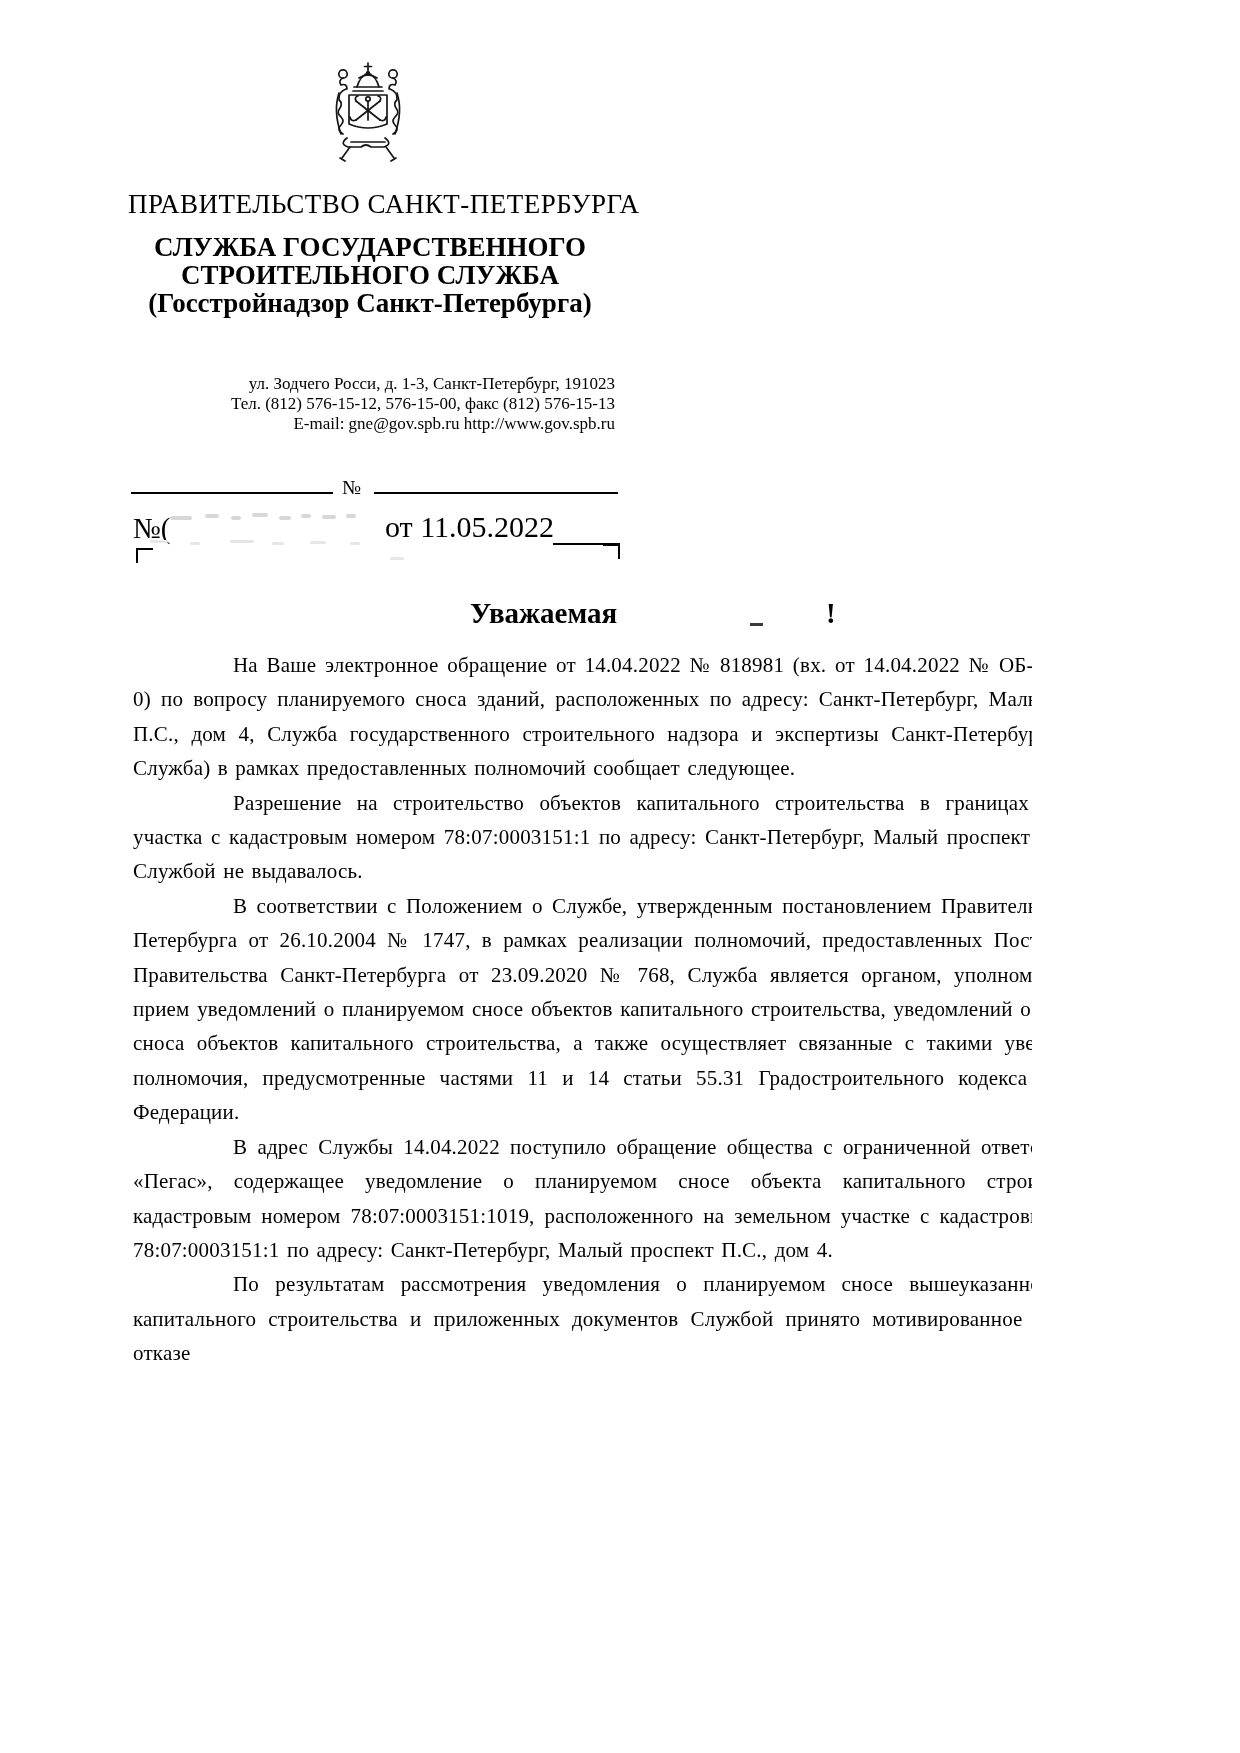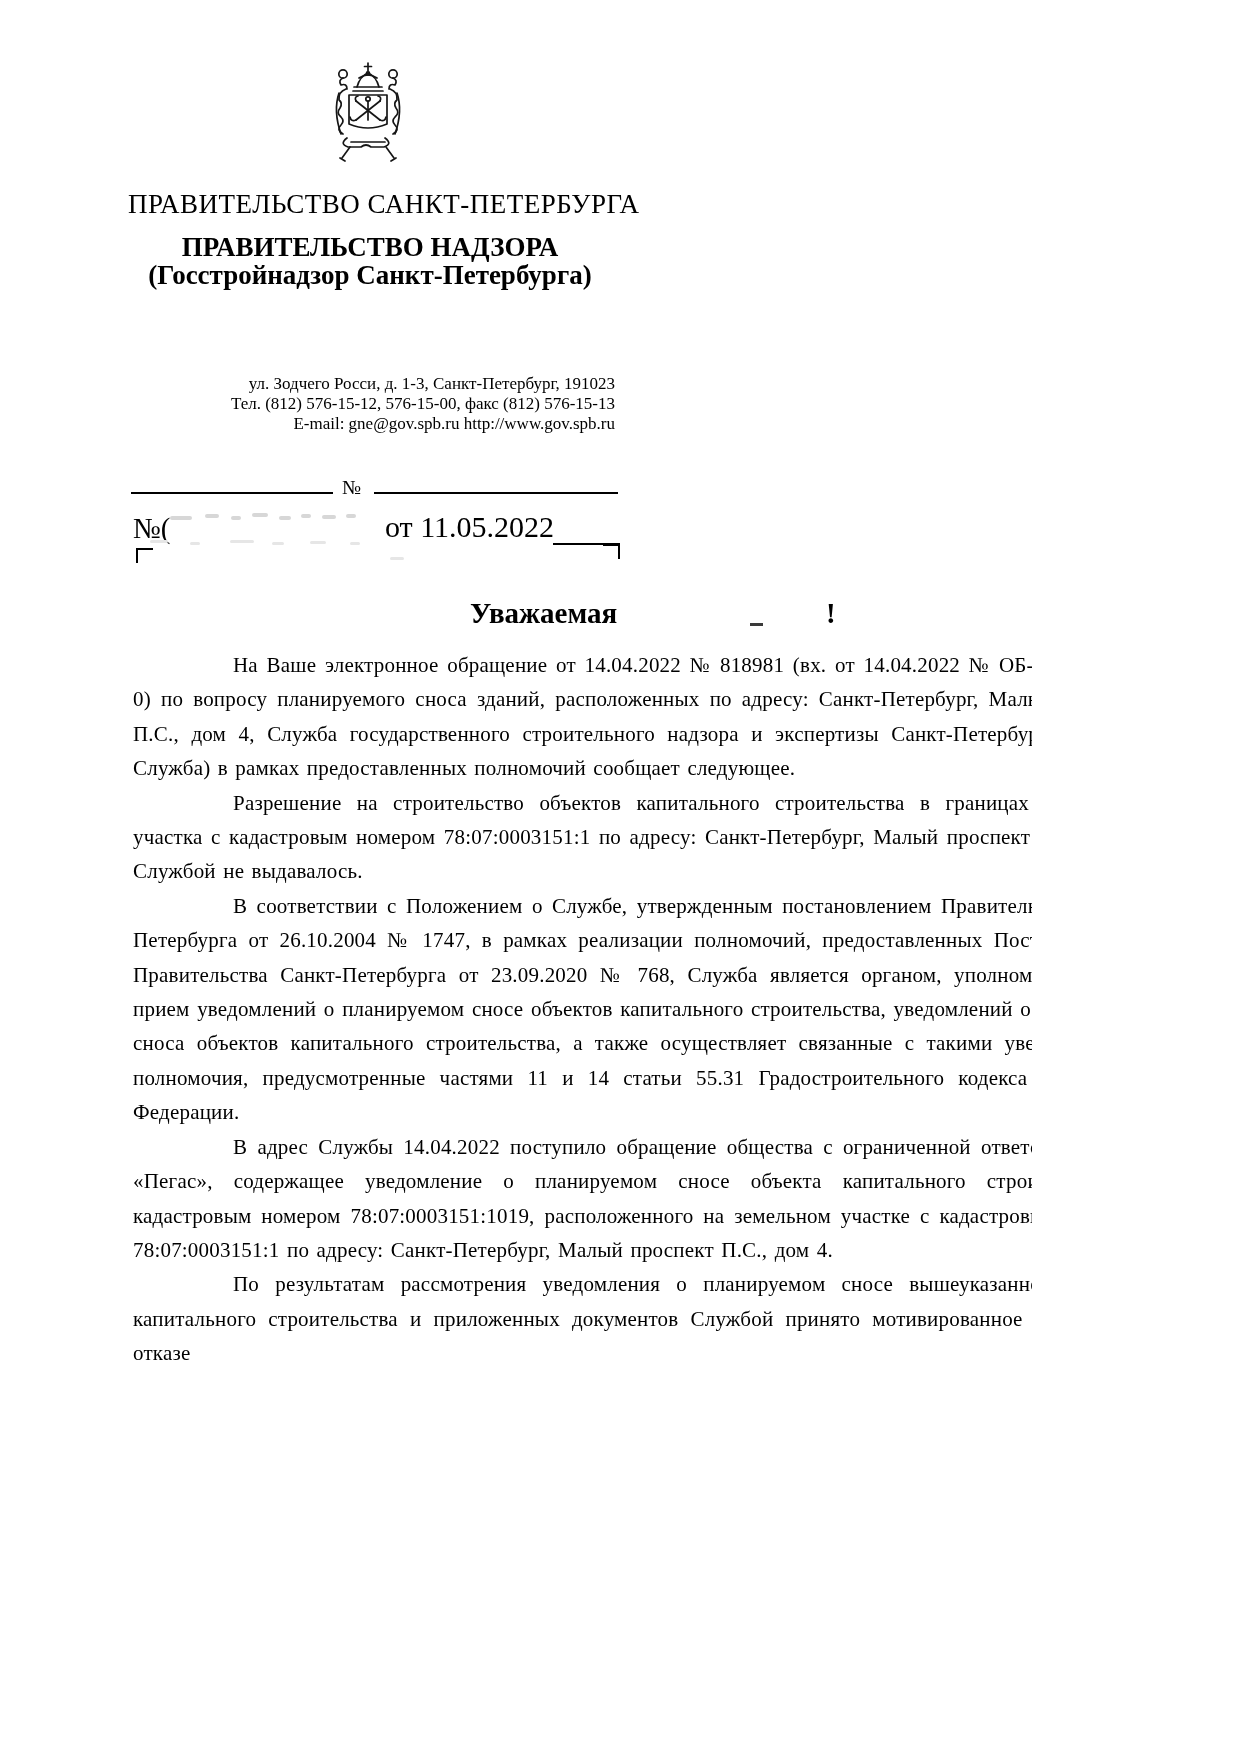--- a/index.html
+++ b/index.html
@@ -105,21 +105,22 @@
         <path d="M28 82 h34"></path>
 
         <path d="M27 87 l-8 11 M63 87 l8 11 M17 98 l5 3 M73 98 l-5 3"></path>
       </g>
     </svg>
   </div>
 
   <div class="gov-title">ПРАВИТЕЛЬСТВО САНКТ-ПЕТЕРБУРГА</div>
 
   <div class="org-name">
-    <div>ПРАВИТЕЛЬСТВО НАДЗОРА</div>
+    <div>СЛУЖБА ГОСУДАРСТВЕННОГО</div>
+    <div>СТРОИТЕЛЬНОГО СЛУЖБА</div>
     <div>(Госстройнадзор Санкт-Петербурга)</div>
   </div>
 
   <div class="contacts">
     <div>ул. Зодчего Росси, д. 1-3, Санкт-Петербург, 191023</div>
     <div>Тел. (812) 576-15-12, 576-15-00, факс (812) 576-15-13</div>
     <div>E-mail:  gne@gov.spb.ru  http://www.gov.spb.ru</div>
   </div>
 
   <div class="uline ref-line-left"></div>

